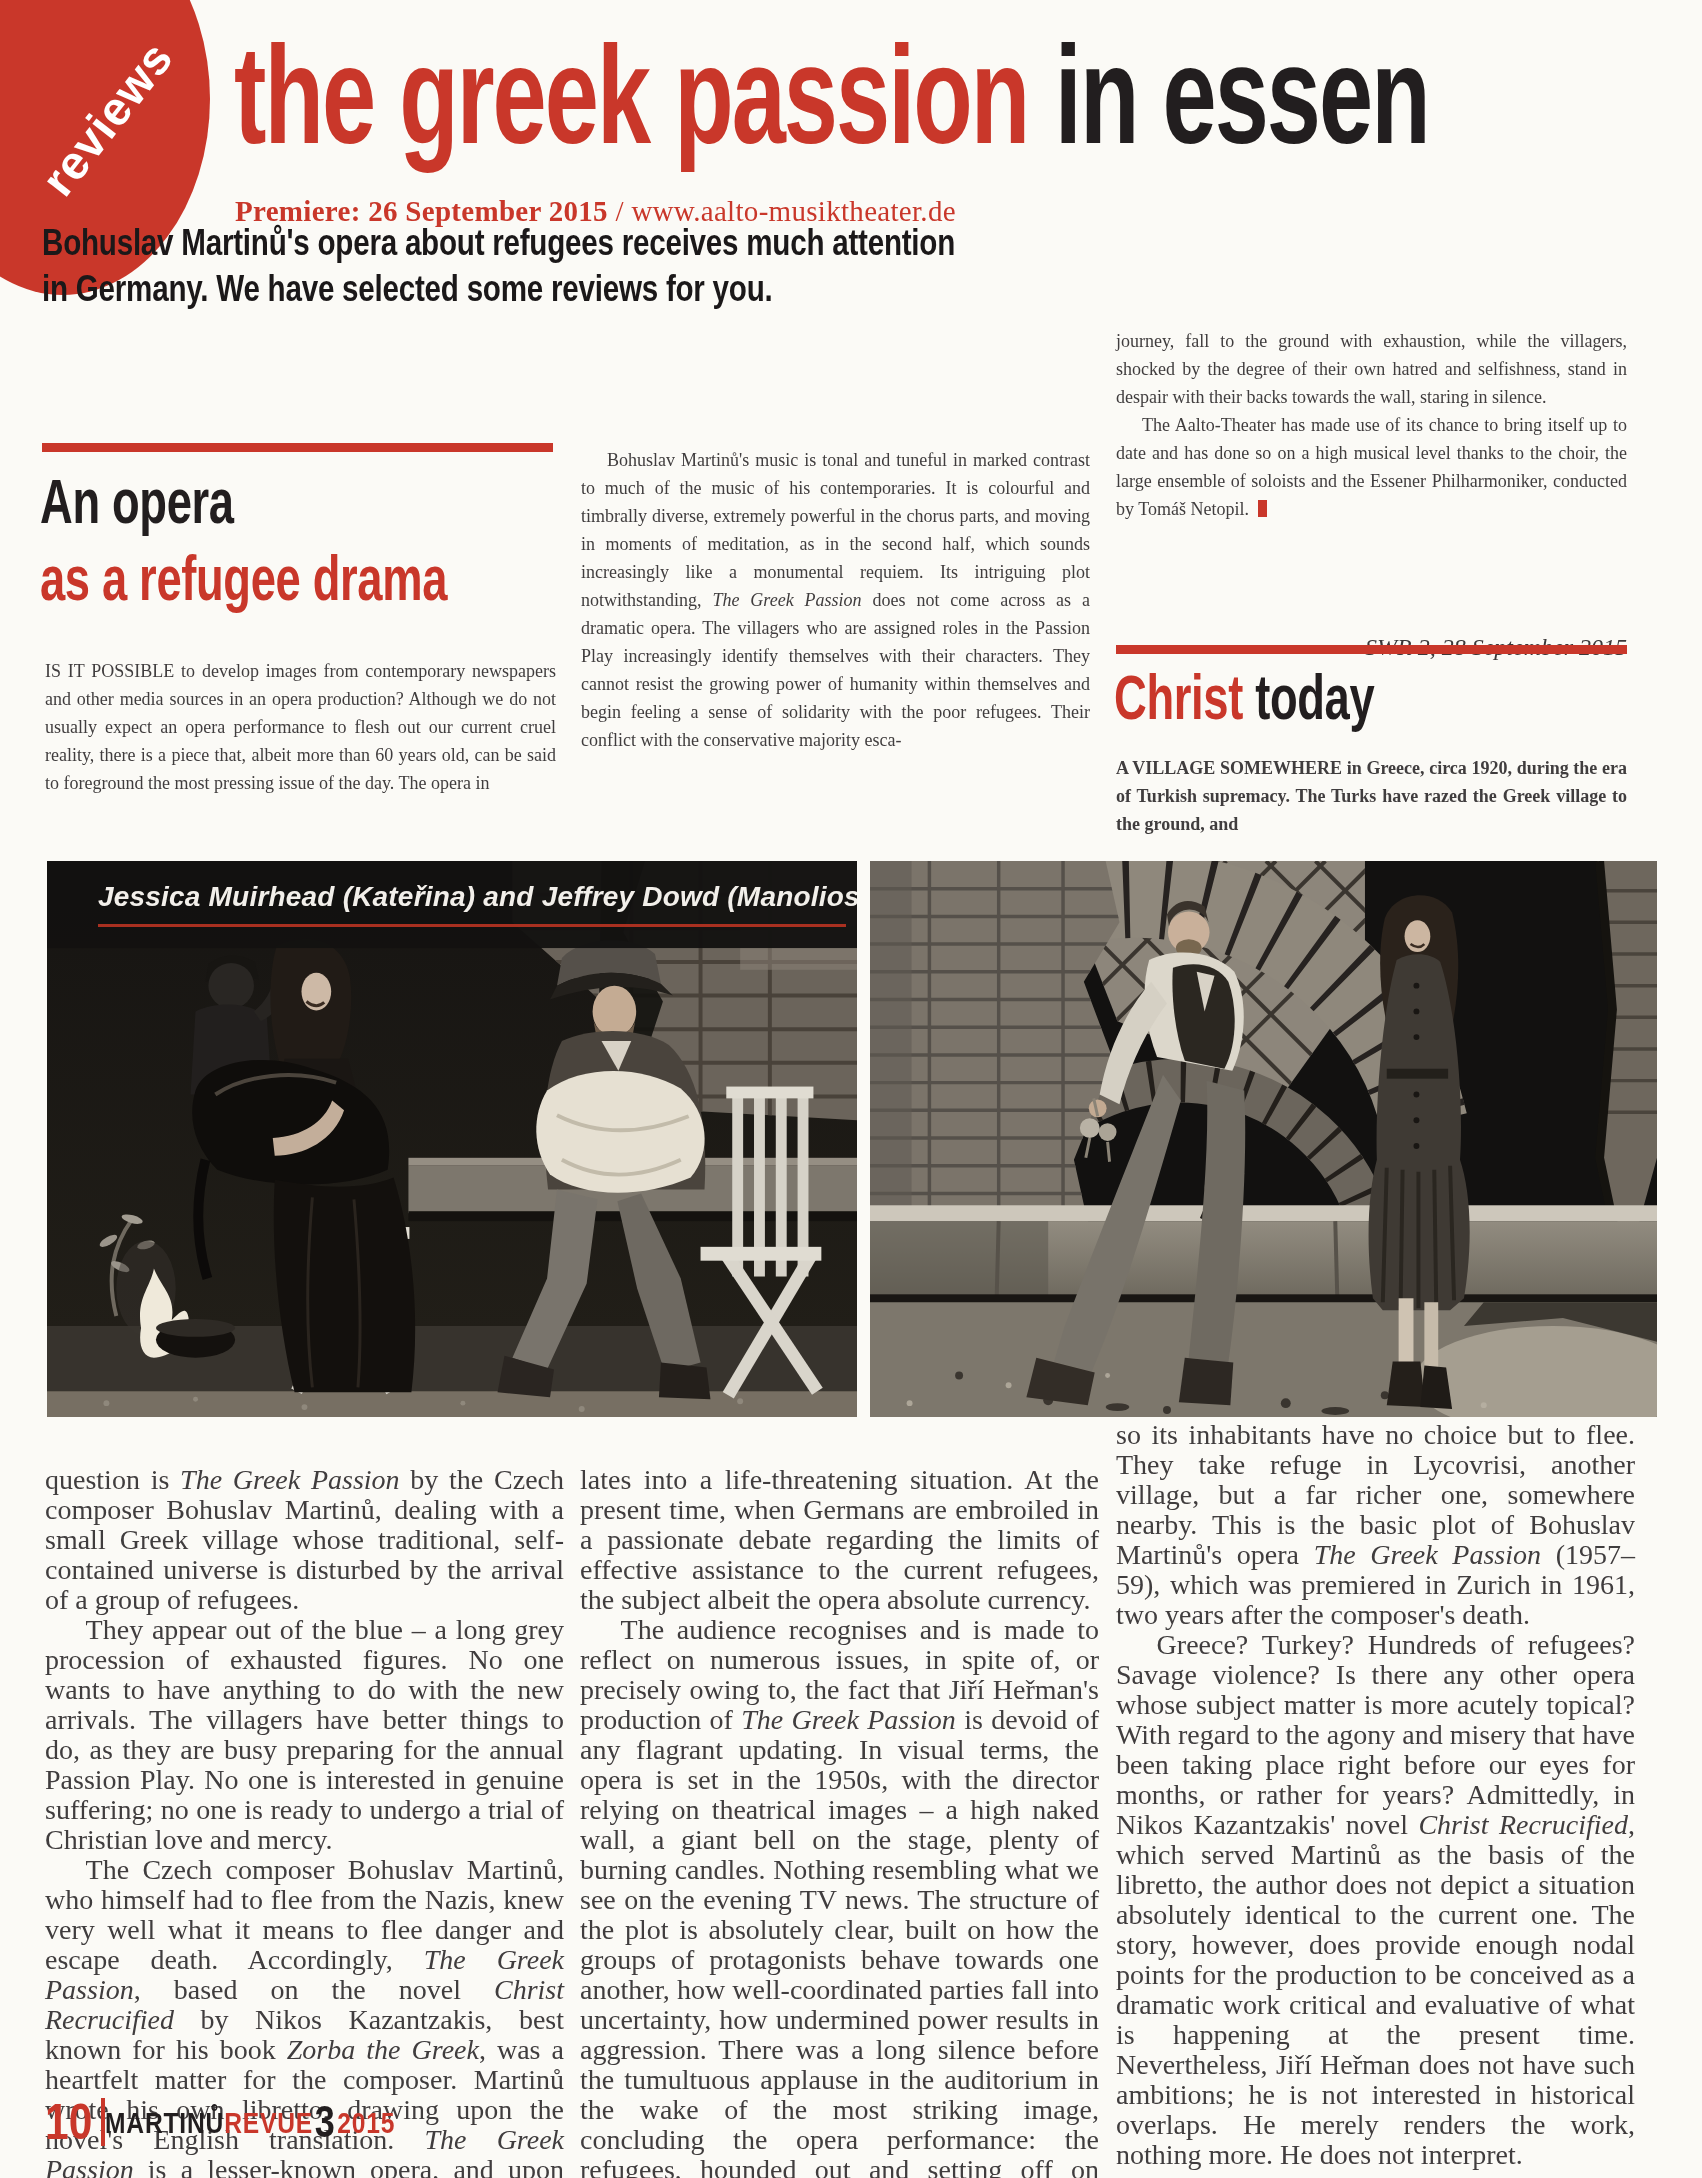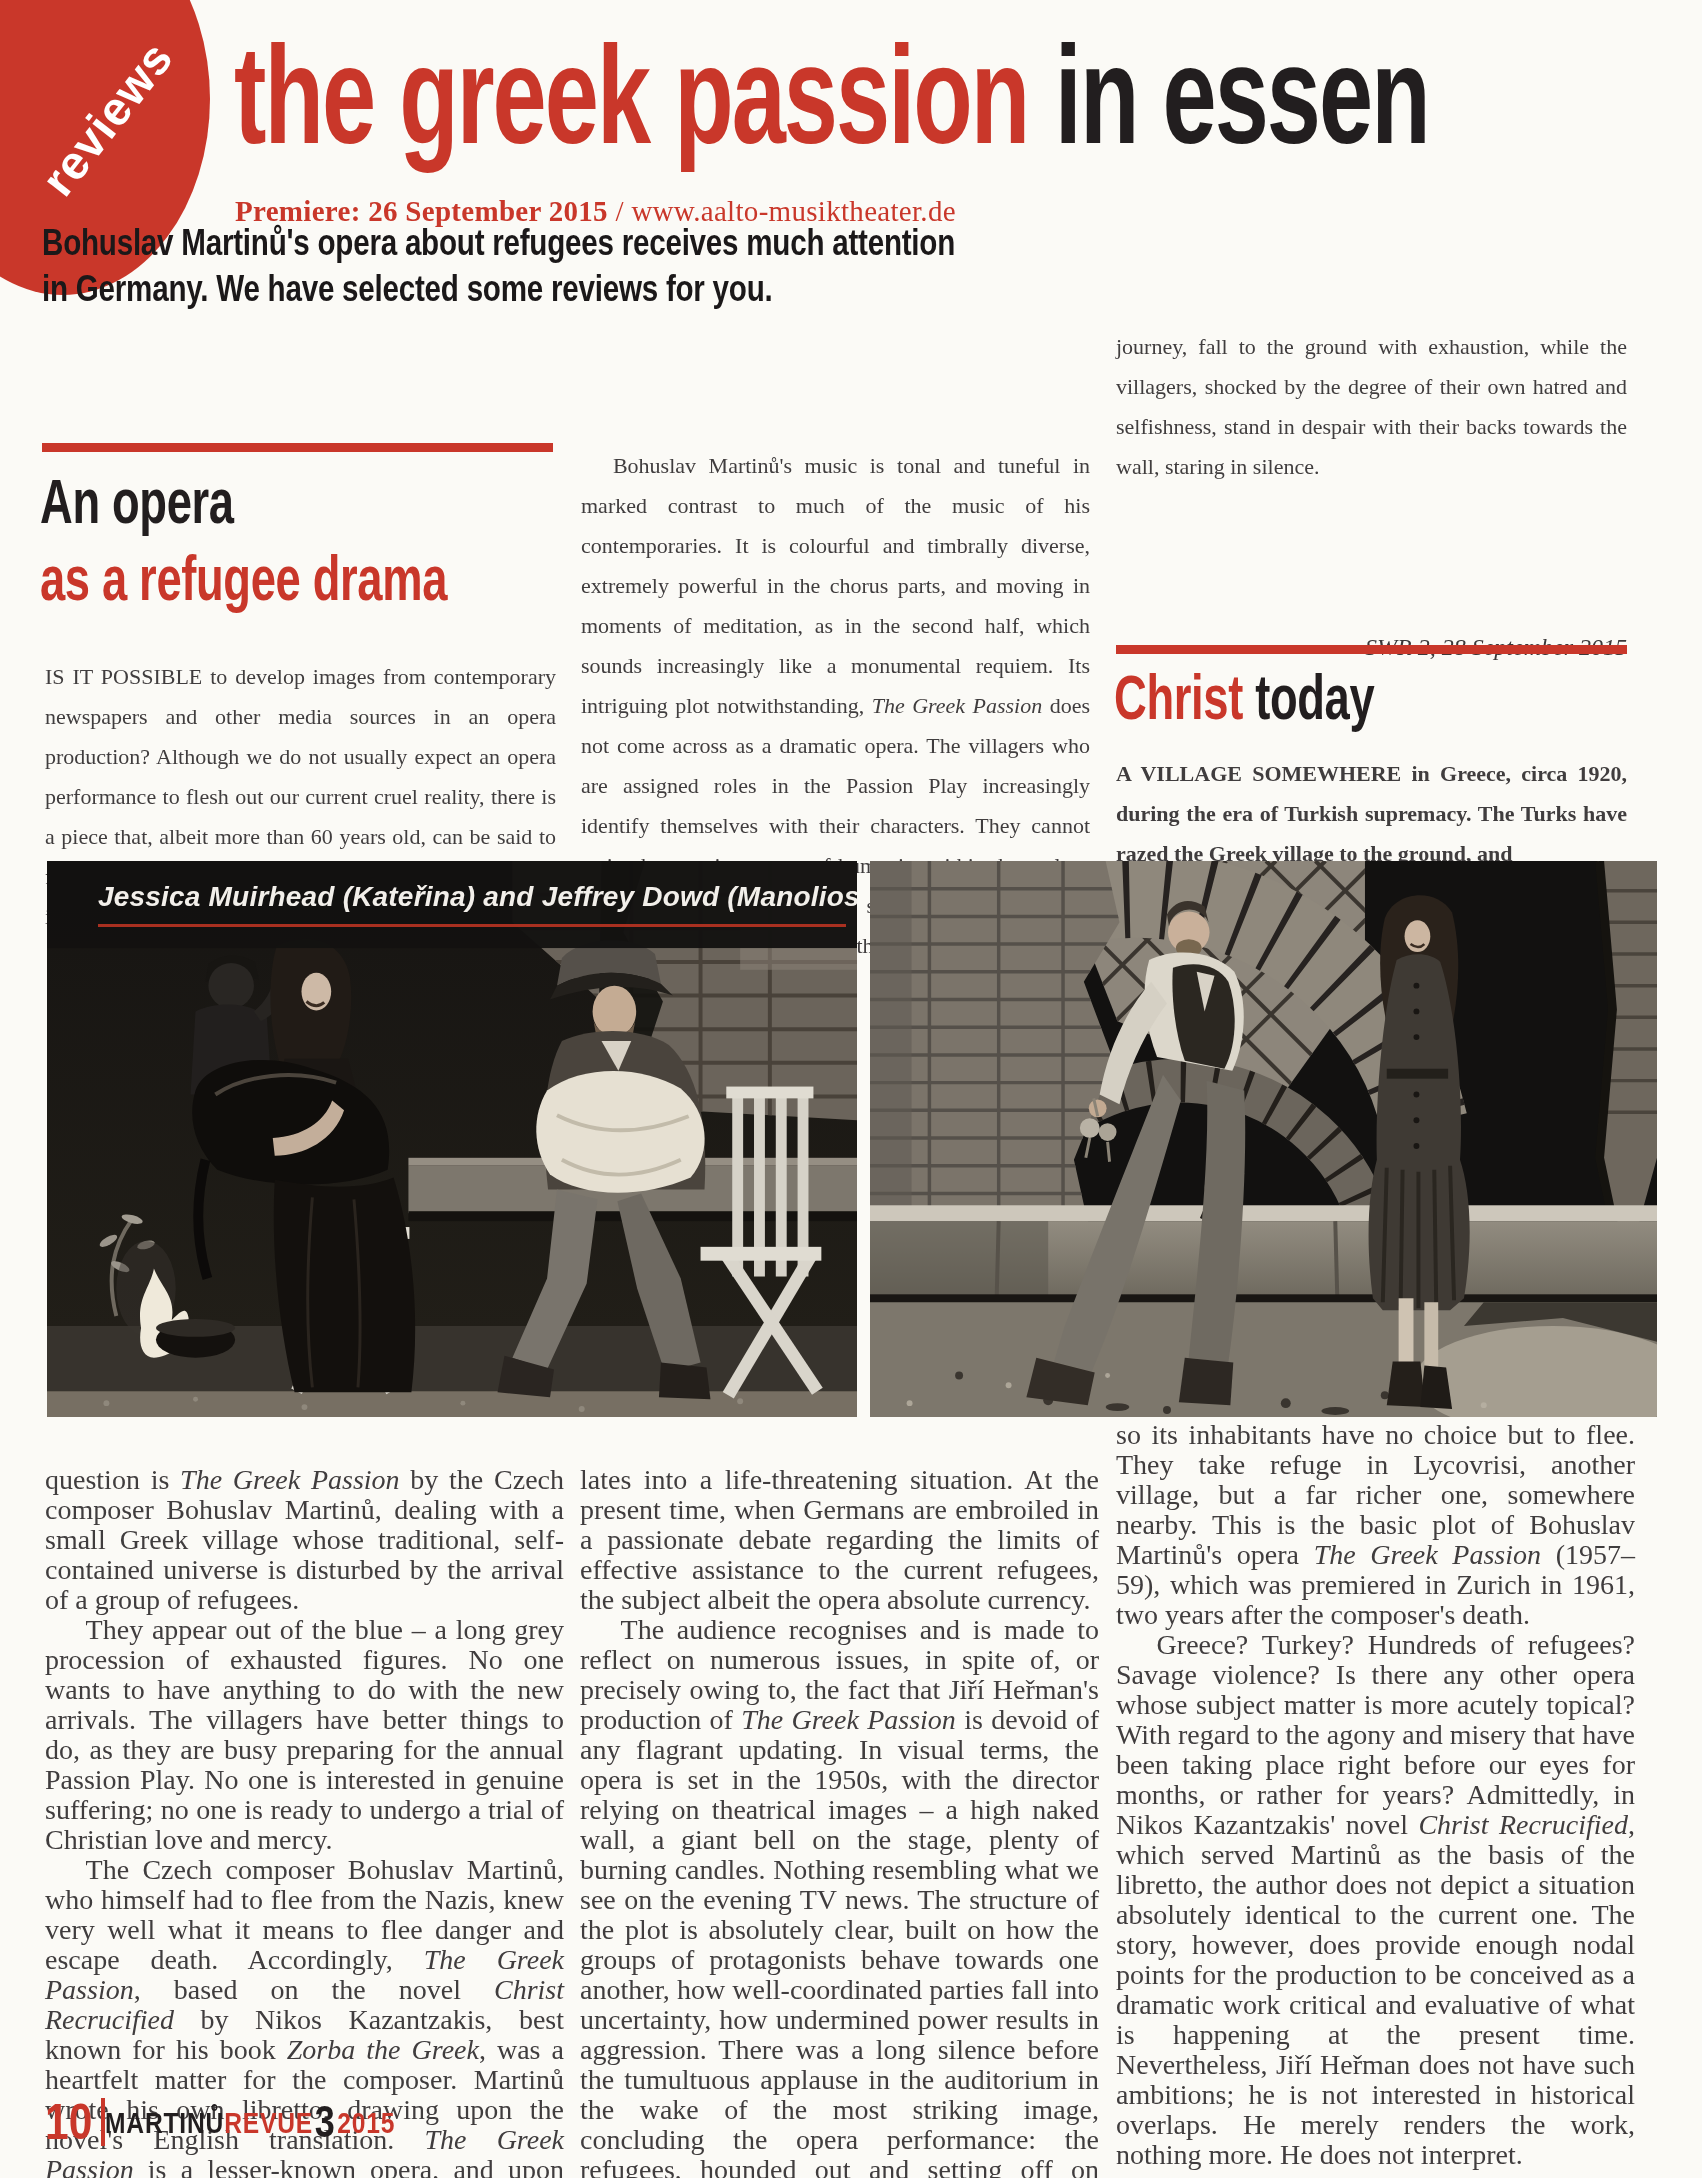--- a/index.html
+++ b/index.html
@@ -40,21 +40,21 @@
   
   .rule{height:9px;background:var(--red);}
   .sec-heading{
     font-family:"Liberation Sans",sans-serif;font-weight:bold;font-size:63px;line-height:77px;
     letter-spacing:-0.5px;transform:scaleX(0.72);transform-origin:0 0;white-space:nowrap;
   }
   .h-ink{color:var(--ink);}
   .h-red{color:var(--red);}
 
   
-  .serifcol{font-size:22px;line-height:40px;text-align:justify;color:var(--body);}
+  .serifcol{font-size:18px;line-height:28px;text-align:justify;color:var(--body);}
   .serifcol p{margin:0;}
   .serifcol p + p{text-indent:1.45em;}
   .serifcol .ind{text-indent:1.45em;}
   .serifcol-sm{font-size:28px;line-height:30px;}
   .attribution{font-style:italic;font-size:24px;text-align:right;color:#3b3839;}
   .endmark{display:inline-block;width:9px;height:17px;background:var(--red);margin-left:9px;vertical-align:-2px;}
 
   
   .photo-strip{left:47px;top:861px;width:1610px;height:556px;display:flex;gap:13px;}
   .ph{position:relative;height:556px;overflow:hidden;background:#181614;}
@@ -107,20 +107,21 @@
   <div class="abs serifcol" style="left:45px;top:657px;width:511px;font-family:Liberation Serif, serif;">
     <p>IS IT POSSIBLE to develop images from contemporary newspapers and other media sources in an opera production? Although we do not usually expect an opera performance to flesh out our current cruel reality, there is a piece that, albeit more than 60 years old, can be said to foreground the most pressing issue of the day. The opera in</p>
   </div>
 
   <div class="abs serifcol" style="left:581px;top:446px;width:509px;">
     <p class="ind">Bohuslav Martinů's music is tonal and tuneful in marked contrast to much of the music of his contemporaries. It is colourful and timbrally diverse, extremely powerful in the chorus parts, and moving in moments of meditation, as in the second half, which sounds increasingly like a monumental requiem. Its intriguing plot notwithstanding, <i>The Greek Passion</i> does not come across as a dramatic opera. The villagers who are assigned roles in the Passion Play increasingly identify themselves with their characters. They cannot resist the growing power of humanity within themselves and begin feeling a sense of solidarity with the poor refugees. Their conflict with the conservative majority esca-</p>
   </div>
 
   <div class="abs serifcol" style="left:1116px;top:327px;width:511px;">
     <p>journey, fall to the ground with exhaustion, while the villagers, shocked by the degree of their own hatred and selfishness, stand in despair with their backs towards the wall, staring in silence.</p>
+    <p><span>The Aalto-Theater has made use of its chance to bring itself up to date and has done so on a high musical level thanks to the choir, the large ensemble of soloists and the Essener Philharmoniker, conducted by Tomáš Netopil.</span><span class="endmark"></span></p>
   </div>
   <div class="abs attribution" style="left:1116px;top:634px;width:511px;">SWR 2, 28 September 2015</div>
 
   <div class="abs rule" style="left:1116px;top:645px;width:511px;"></div>
   <div class="abs sec-heading" style="left:1114px;top:659px;">
     <span class="h-red">Christ</span>
     <span class="h-ink">today</span>
   </div>
   <div class="abs serifcol" style="left:1116px;top:754px;width:511px;font-weight:bold;">
     <p>A VILLAGE SOMEWHERE in Greece, circa 1920, during the era of Turkish supremacy. The Turks have razed the Greek village to the ground, and</p>

